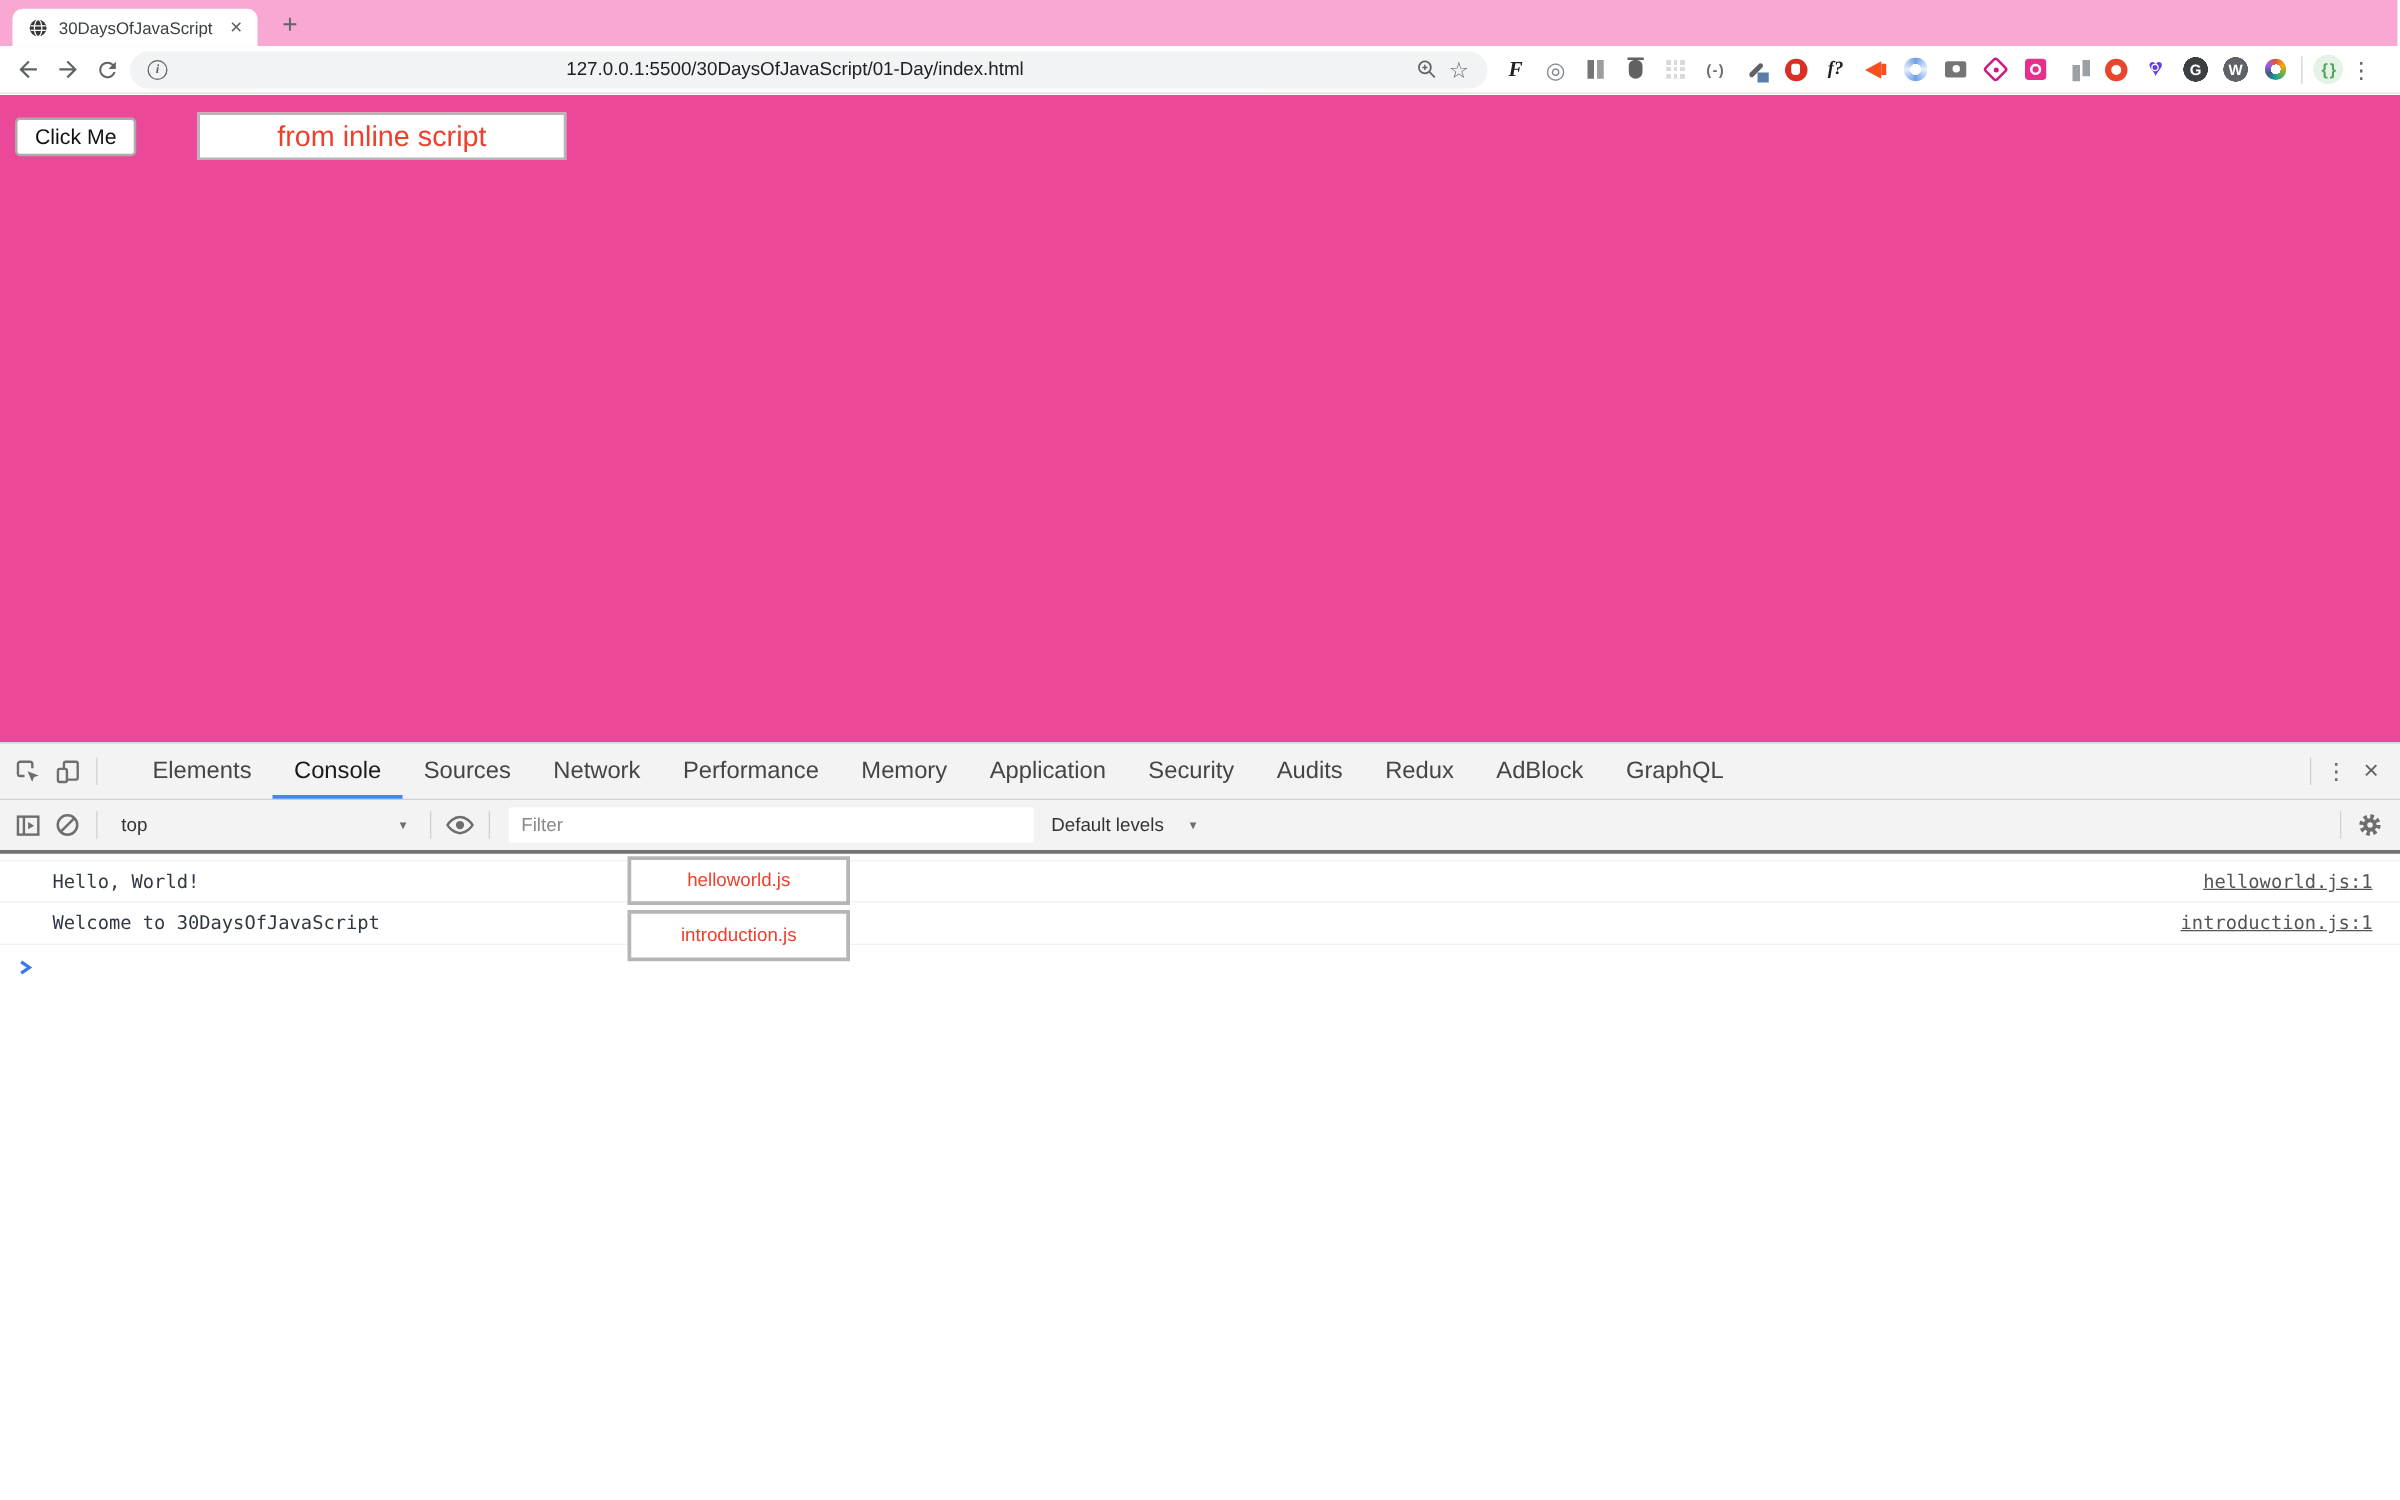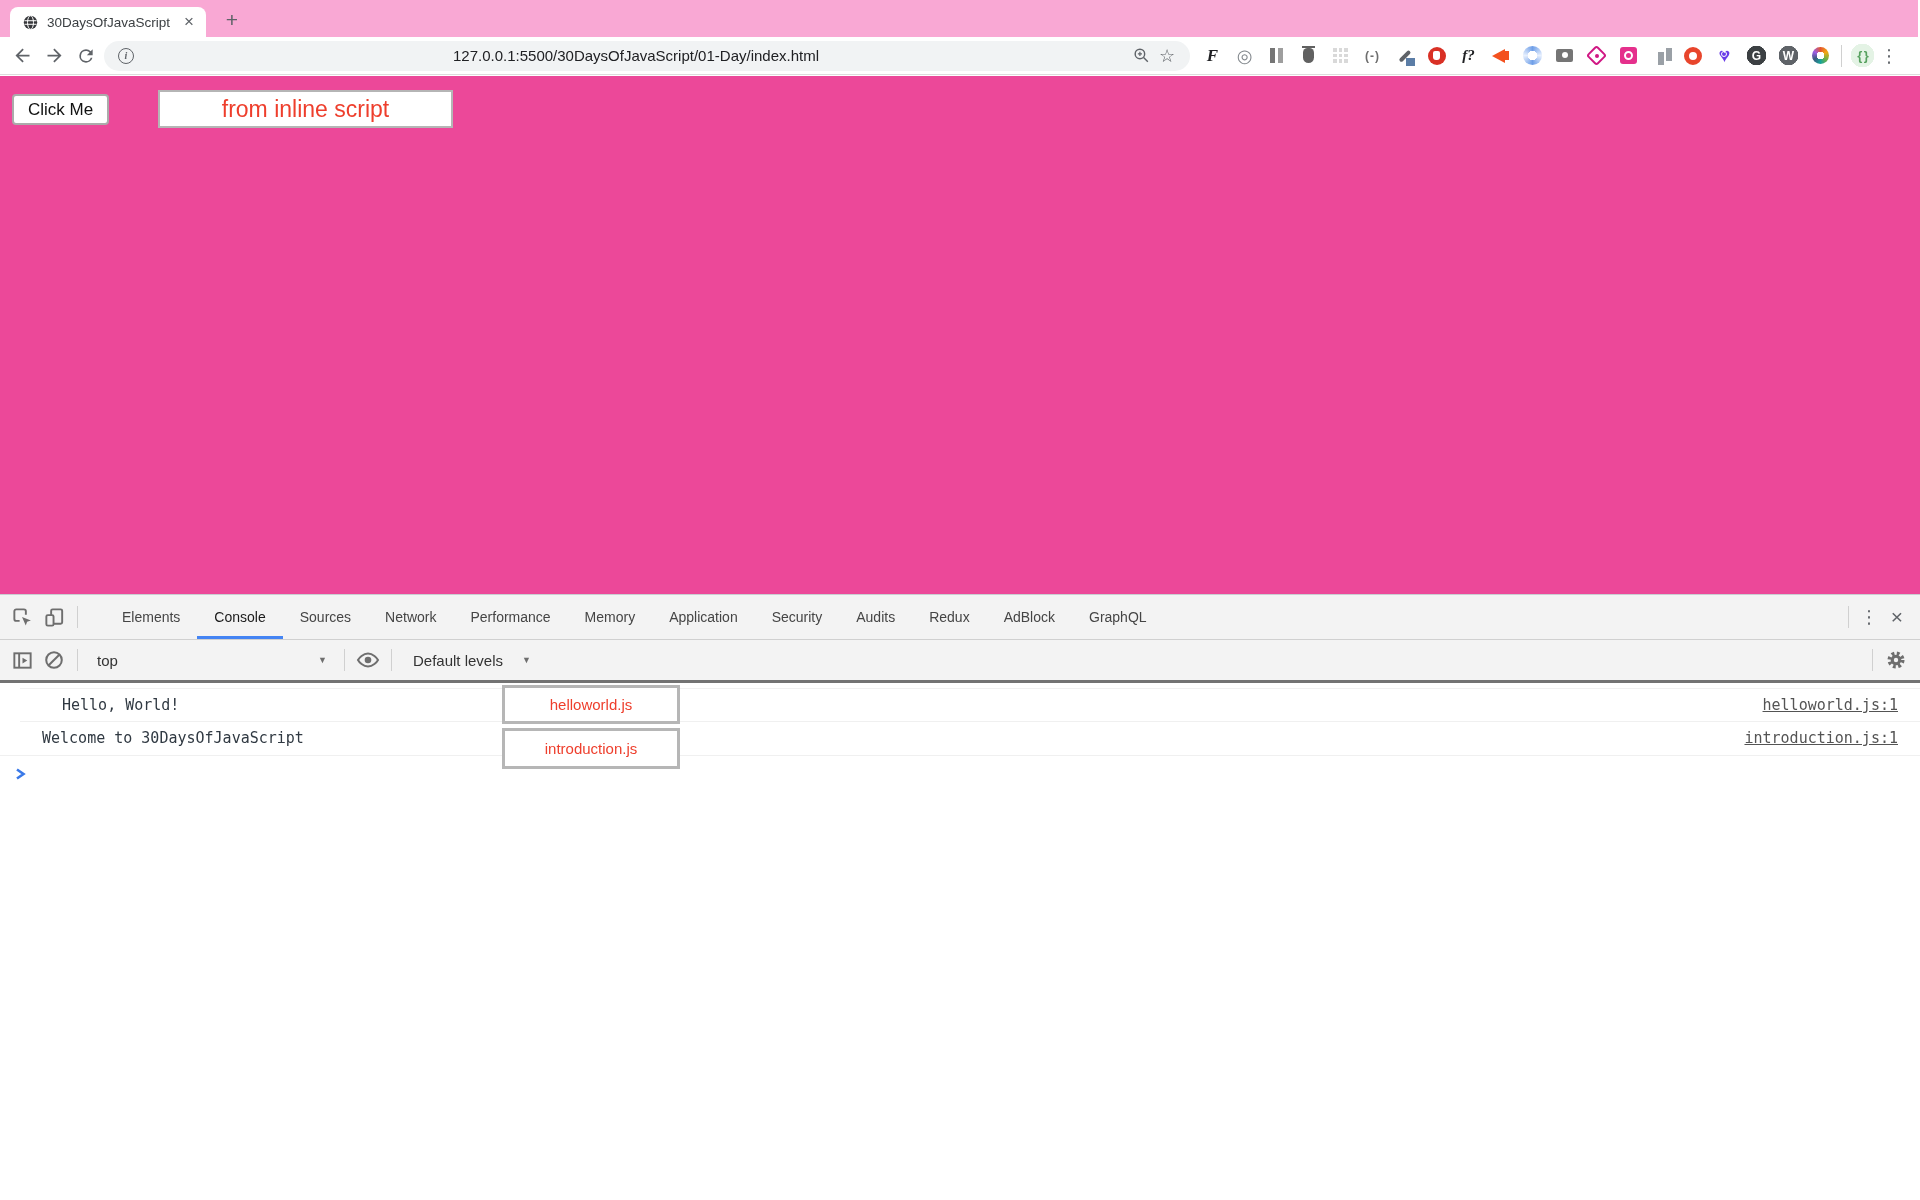--- a/index.html
+++ b/index.html
@@ -94,41 +94,41 @@
                border:2px solid #b5b5b5; background:#fff; display:flex; align-items:center;
                justify-content:center; font-size:23px; color:var(--red); }
 
   
   .devtools { position:absolute; top:594px; left:0; right:0; bottom:0; background:#fff;
               border-top:1px solid #cacdd1; }
   .dt-tabbar { height:45px; background:#f3f3f3; border-bottom:1px solid #d0d0d0;
                display:flex; align-items:center; padding-left:6px; }
   .dt-icbtn { width:32px; height:32px; display:flex; align-items:center; justify-content:center; flex:none; }
   .dt-tabs { display:flex; height:100%; margin-left:20px; }
-  .dt-tab { padding:0 17px; font-size:14px; color:#454545; line-height:44px; position:relative; white-space:nowrap; }
+  .dt-tab { padding:0 17px; font-size:19px; color:#454545; line-height:44px; position:relative; white-space:nowrap; }
   .dt-tab.active { color:#1a1a1a; }
   .dt-tab.active::after { content:""; position:absolute; left:0; right:0; bottom:0; height:3px;
       background:var(--blue); }
   .dt-close { font-size:21px; color:#5f6368; width:30px; text-align:center; margin-right:8px; }
 
   .dt-toolbar { height:43px; background:#f3f3f3; border-bottom:3px solid #737373;
                 display:flex; align-items:center; padding-left:6px; }
   .ctx-dd { width:252px; height:28px; display:flex; align-items:center; justify-content:space-between;
             padding:0 10px 0 12px; font-size:15px; color:#333; }
   .dd-arrow { font-size:9px; color:#6e6e6e; }
   .filter { width:420px; height:28px; border:none; background:#fff; margin-left:8px;
             font-size:15px; color:#333; padding:0 10px; outline:none; }
   .filter::placeholder { color:#8a8a8a; }
   .levels-dd { display:flex; align-items:center; gap:19px; margin-left:14px;
                font-size:15px; color:#333; }
 
   .dt-console { position:relative; padding-top:5px; font-family:"DejaVu Sans Mono","Liberation Mono",monospace; }
   .crow { position:relative; height:34px; line-height:33px; border-bottom:1px solid #f0f0f0;
           font-size:15px; color:#303942; padding-left:42px; white-space:nowrap; }
-  .crow:first-child { border-top:1px solid #f0f0f0;margin-left:20px; }
+  .crow:first-child { border-top:1px solid #f0f0f0; }
   .src { position:absolute; right:22px; top:0; color:var(--link); text-decoration:underline;
          font-size:15px; }
   .prow { height:36px; display:flex; align-items:center; padding-left:14px; }
 
   .anno { position:absolute; left:502px; width:178px; background:#fff; border:3px solid #b6b6b6;
           display:flex; align-items:center; justify-content:center; font-size:15px; color:var(--red);
           font-family:"Liberation Sans",sans-serif; z-index:5; }
   .anno1 { top:90px; height:39px; }
   .anno2 { top:133px; height:41px; }
 
@@ -281,20 +281,21 @@
       <span class="tb-sep"></span>
 
       <span class="dt-icbtn">
         <svg viewBox="0 0 24 24" width="24" height="24">
           <path d="M12 5.5C7 5.5 3.2 9.8 2 12c1.2 2.2 5 6.5 10 6.5s8.8-4.3 10-6.5c-1.2-2.2-5-6.5-10-6.5z" fill="none" stroke="#6e6e6e" stroke-width="2"></path>
           <circle cx="12" cy="12" r="3.3" fill="#6e6e6e"></circle>
         </svg>
       </span>
       <span class="tb-sep"></span>
 
+      <input class="filter" placeholder="Filter" style="">
 
       <div class="levels-dd">
         <span>Default levels</span>
         <span class="dd-arrow">▼</span>
       </div>
 
       <span class="spacer"></span>
       <span class="tb-sep"></span>
       <span class="dt-icbtn" style="margin-right:8px;">
         <svg viewBox="0 0 24 24" width="22" height="22">

